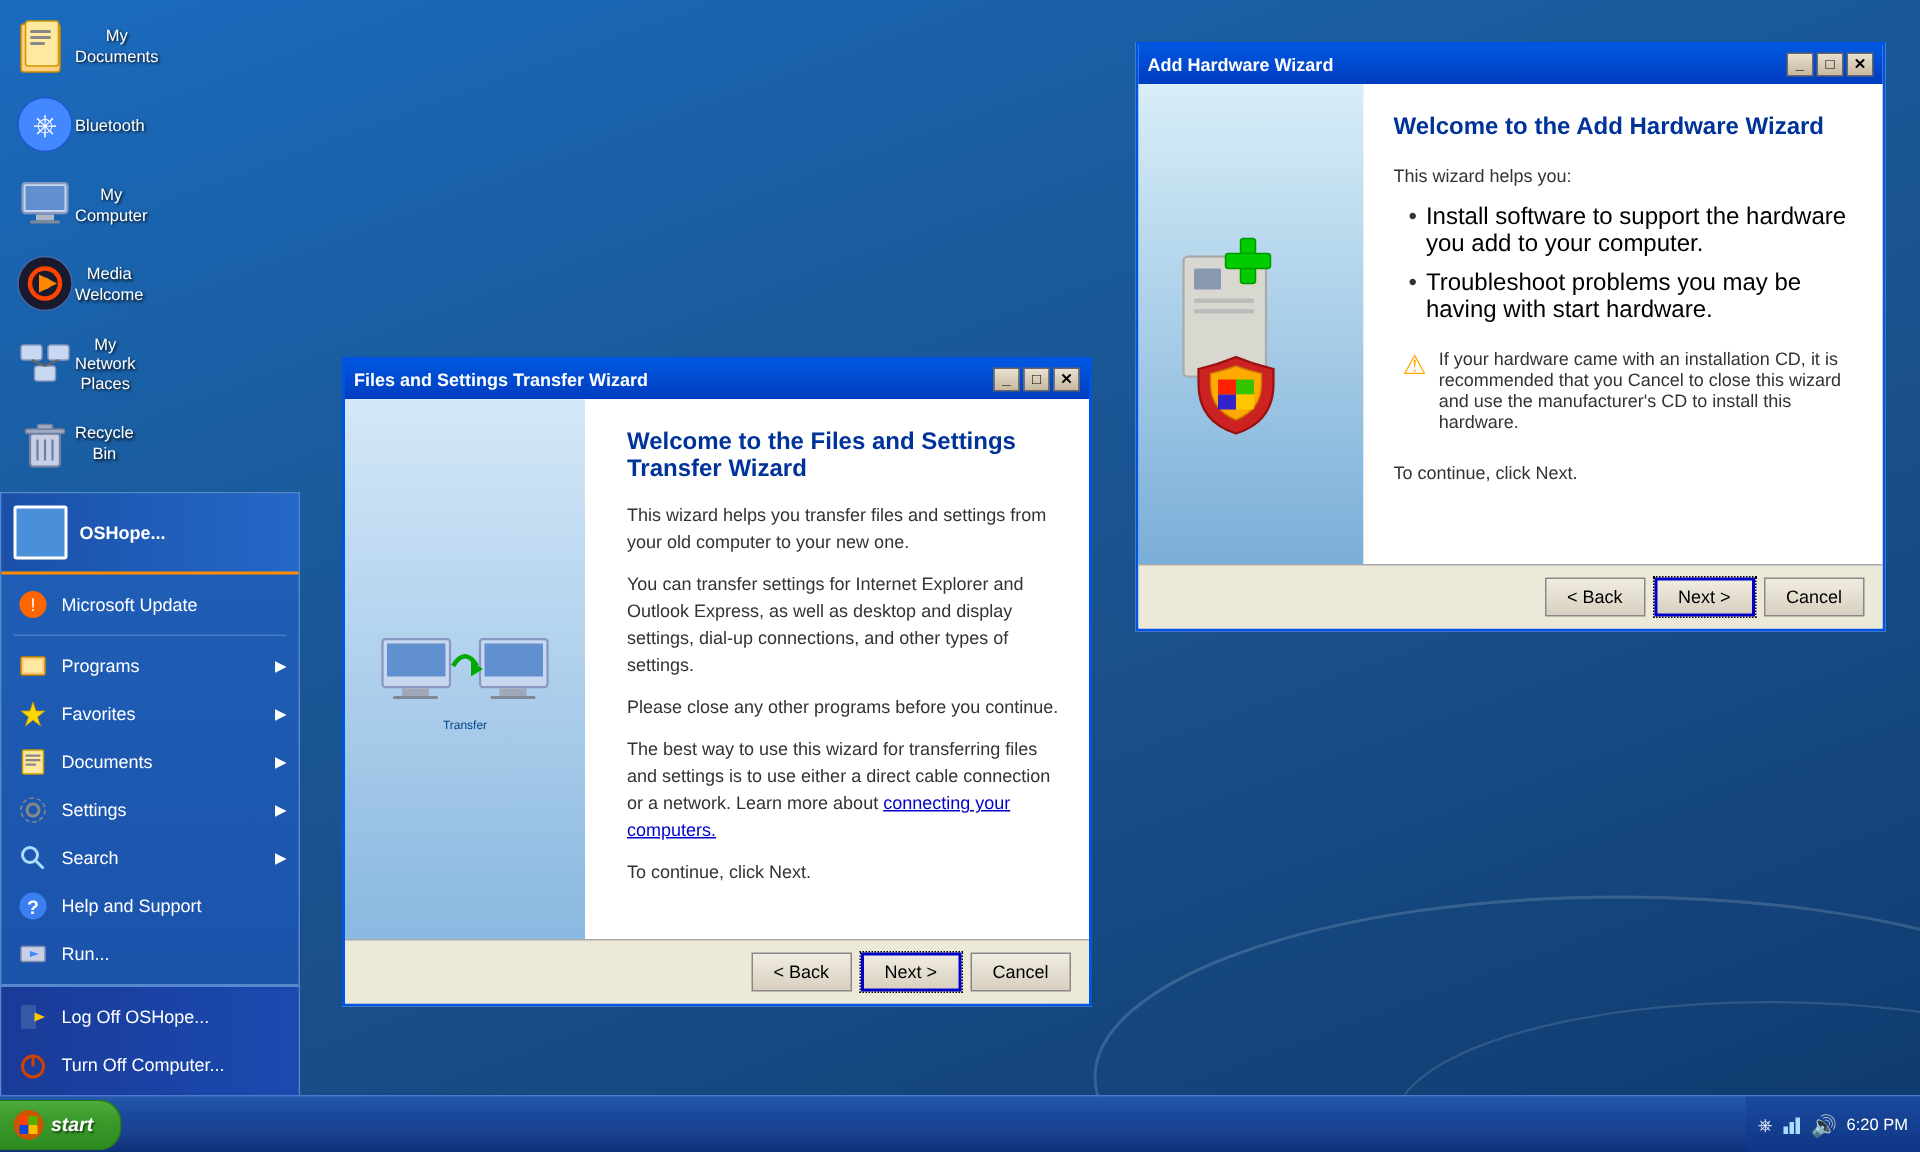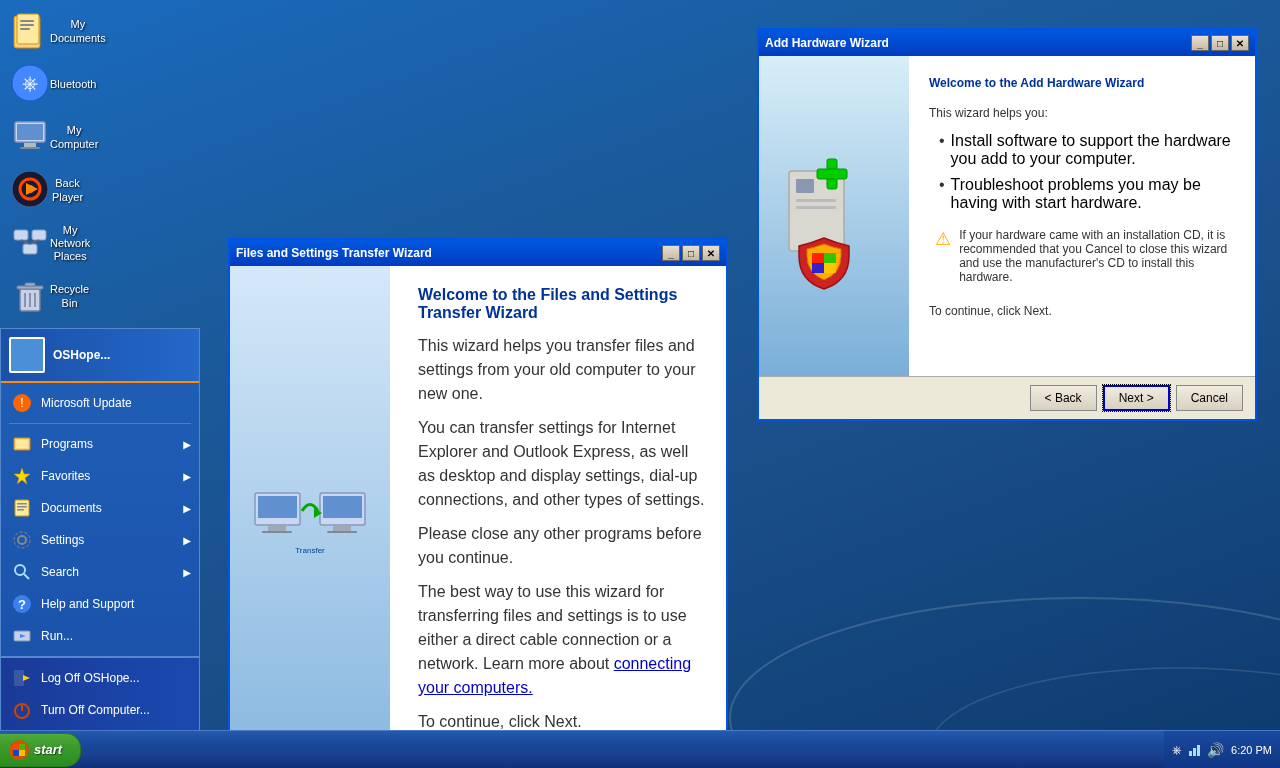--- a/index.html
+++ b/index.html
@@ -273,21 +273,21 @@
       padding: 20px 20px 15px 28px;
       background: white;
     }
     .wizard-heading {
       font-size: 16px;
       font-weight: bold;
       color: #003399;
       margin-bottom: 12px;
     }
     .wizard-body-text {
-      font-size: 16px;
+      font-size: 12px;
       color: #333;
       line-height: 1.5;
       margin-bottom: 10px;
     }
     .wizard-link {
       color: #0000cc;
       text-decoration: underline;
     }
     .wizard-footer {
       background: #ece9d8;
@@ -332,21 +332,21 @@
       align-items: center;
       justify-content: center;
       padding: 20px 10px;
     }
     .hw-right-panel {
       flex: 1;
       padding: 20px;
       background: white;
     }
     .hw-heading {
-      font-size: 12px;
+      font-size: 16px;
       font-weight: bold;
       color: #003399;
       margin-bottom: 14px;
     }
     .hw-body-text {
       font-size: 12px;
       color: #333;
       margin-bottom: 10px;
       line-height: 1.5;
     }
@@ -435,21 +435,21 @@
 
   <div class="desktop-icon">
     <div class="icon-img">
       <svg viewBox="0 0 40 40" width="40" height="40">
         <circle cx="20" cy="20" r="18" fill="#1a1a2e" stroke="#4466aa" stroke-width="1"></circle>
         <circle cx="20" cy="20" r="10" fill="none" stroke="#ff4400" stroke-width="3"></circle>
         <circle cx="20" cy="20" r="4" fill="#888"></circle>
         <polygon points="16,14 28,20 16,26" fill="#ff8800"></polygon>
       </svg>
     </div>
-    <span class="icon-label">Back Player</span>
+    <span class="icon-label">Media Welcome</span>
   </div>
 
   <div class="desktop-icon">
     <div class="icon-img">
       <svg viewBox="0 0 40 40" width="40" height="40">
         <rect x="4" y="8" width="14" height="10" rx="2" fill="#c8d8f0" stroke="#8898c0" stroke-width="1"></rect>
         <rect x="22" y="8" width="14" height="10" rx="2" fill="#c8d8f0" stroke="#8898c0" stroke-width="1"></rect>
         <rect x="13" y="22" width="14" height="10" rx="2" fill="#c8d8f0" stroke="#8898c0" stroke-width="1"></rect>
         <line x1="11" y1="18" x2="20" y2="22" stroke="#666" stroke-width="1.5"></line>
         <line x1="29" y1="18" x2="20" y2="22" stroke="#666" stroke-width="1.5"></line>

